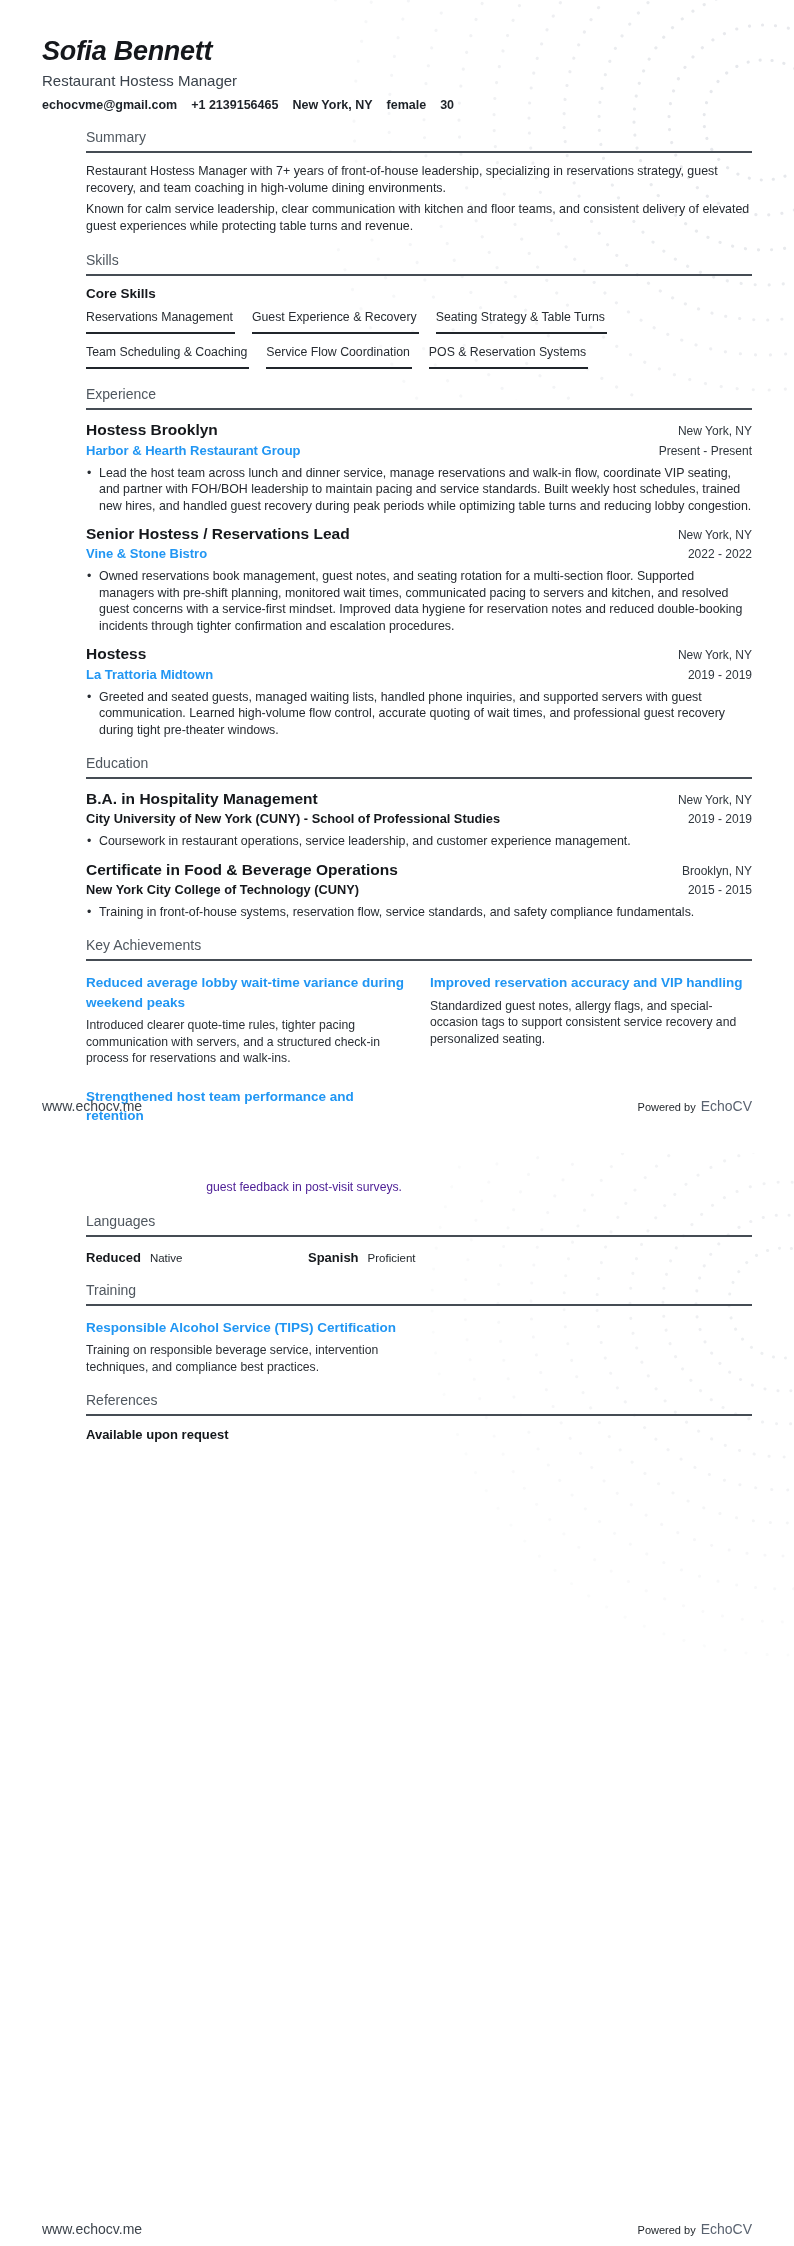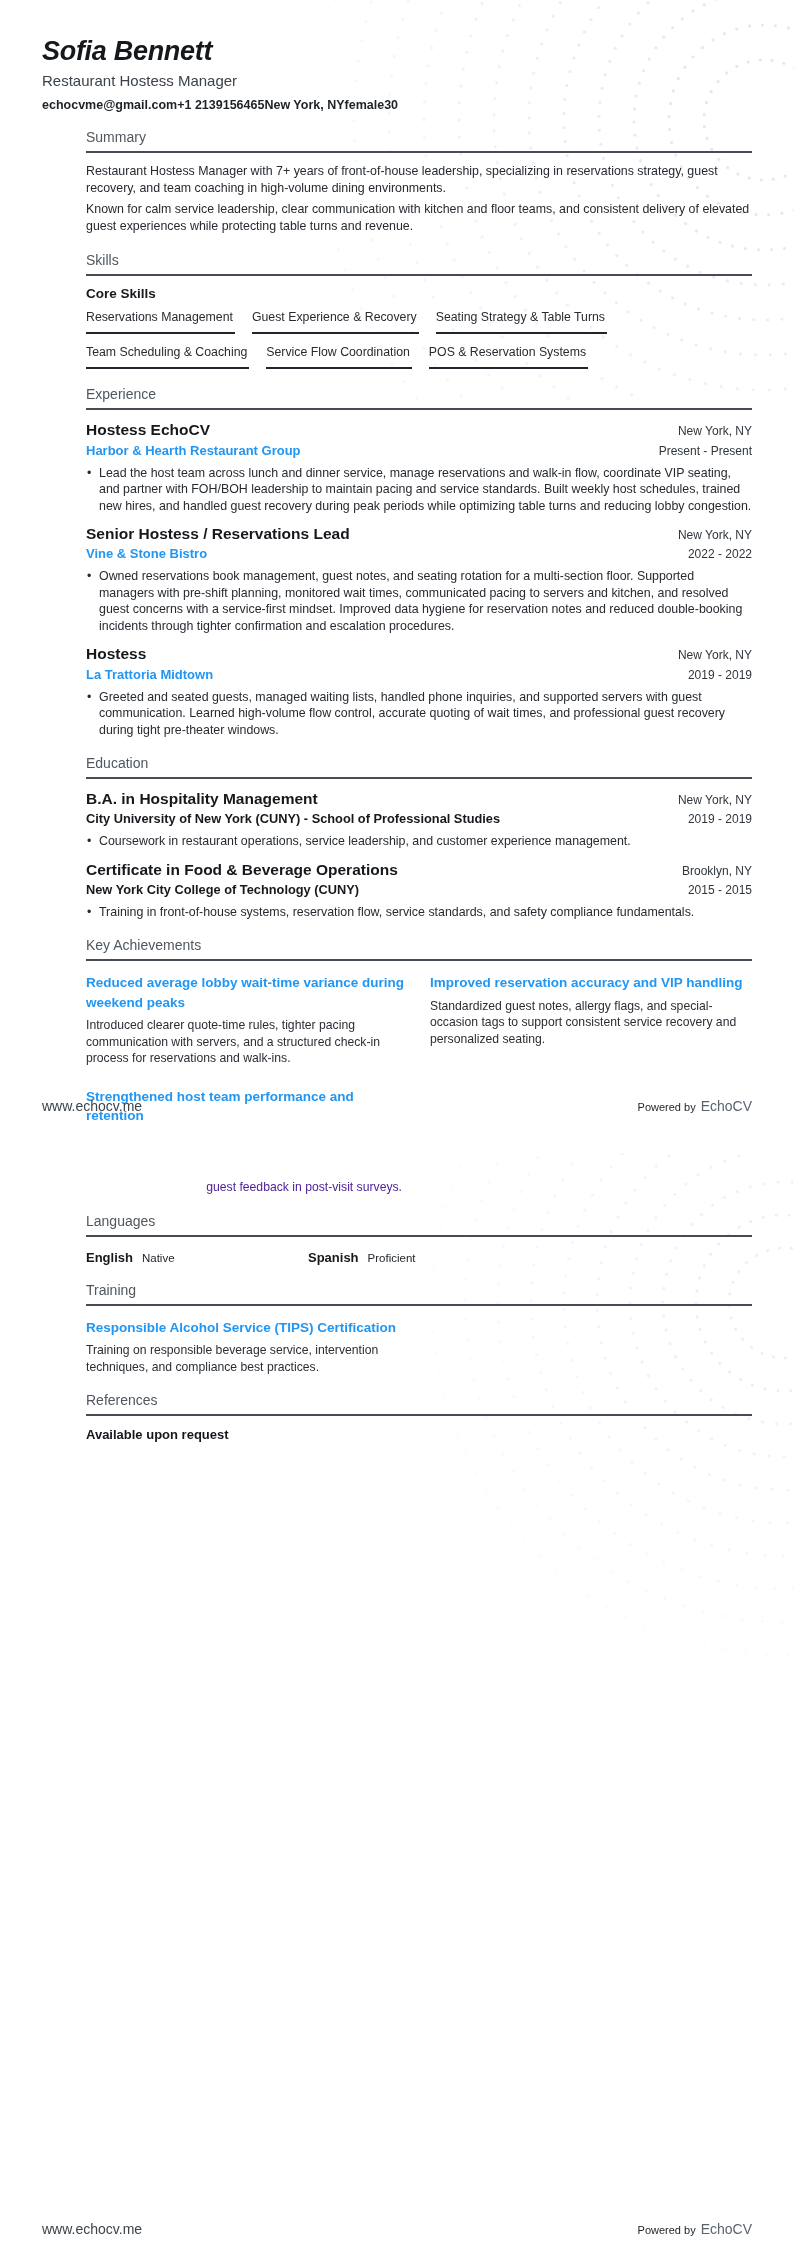--- a/index.html
+++ b/index.html
@@ -5,21 +5,21 @@
   html,body{margin:0;padding:0;background:#ffffff;}
   body{font-family:"Liberation Sans","DejaVu Sans",sans-serif;color:#23282e;-webkit-font-smoothing:antialiased;}
   .doc{width:794px;margin:0;background:#fff;}
   .page{position:relative;width:794px;height:1123px;background:#fff;overflow:hidden;box-sizing:border-box;padding:36px 42px 0 42px;}
   .deco{position:absolute;pointer-events:none;}
   .content{position:relative;z-index:1;}
 
   
   .name{font-size:27px;line-height:1.12;font-weight:700;color:#15181c;letter-spacing:-0.3px;margin:0;font-style:italic;}
   .role-title{font-size:15px;color:#3a424b;margin-top:6px;font-weight:400;}
-  .contact{margin-top:9px;font-size:12.5px;font-weight:700;color:#1d2228;display:flex;flex-wrap:wrap;}
+  .contact{margin-top:9px;font-size:12.5px;font-weight:700;color:#1d2228;display:flex;gap:14px;flex-wrap:wrap;}
 
   
   .sec{margin-top:17px;margin-left:44px;}
   .sec-h{font-size:14px;font-weight:500;color:#4f575f;margin:0;padding-bottom:6px;border-bottom:2px solid #454c54;}
   .sec-body{margin-top:10px;}
   .para{font-size:12.4px;line-height:17px;color:#262b31;margin:0 0 4px 0;}
 
   
   .skill-group-label{font-size:13.5px;font-weight:700;color:#15181c;margin-top:10px;}
   .chips{display:flex;flex-wrap:wrap;column-gap:17px;row-gap:11px;margin-top:9px;max-width:700px;}
@@ -115,21 +115,21 @@
           <span class="chip">Service Flow Coordination</span>
           <span class="chip">POS &amp; Reservation Systems</span>
         </div>
       </section>
 
       <section class="sec">
         <h2 class="sec-h">Experience</h2>
 
         <div class="entry">
           <div class="entry-row">
-            <div class="entry-title">Hostess EchoCV</div>
+            <div class="entry-title">Hostess Brooklyn</div>
             <div class="meta">New York, NY</div>
           </div>
           <div class="entry-row">
             <a class="entry-sub" style="color:#2196f3;text-decoration:none;">Harbor &amp; Hearth Restaurant Group</a>
             <div class="meta">Present - Present</div>
           </div>
           <div class="bullets">
             <div class="bullet">Lead the host team across lunch and dinner service, manage reservations and walk-in flow, coordinate VIP seating, and partner with FOH/BOH leadership to maintain pacing and service standards. Built weekly host schedules, trained new hires, and handled guest recovery during peak periods while optimizing table turns and reducing lobby congestion.</div>
           </div>
         </div>
@@ -242,21 +242,21 @@
     </svg>
 
     <div class="content">
 
       <div class="overflow-text">guest feedback in post-visit surveys.</div>
 
       <section class="sec">
         <h2 class="sec-h">Languages</h2>
         <div class="grid3">
           <div class="lang">
-            <span class="lang-name">English</span>
+            <span class="lang-name">Reduced</span>
             <span class="lang-level">Native</span>
           </div>
           <div class="lang">
             <span class="lang-name">Spanish</span>
             <span class="lang-level">Proficient</span>
           </div>
         </div>
       </section>
 
       <section class="sec">

